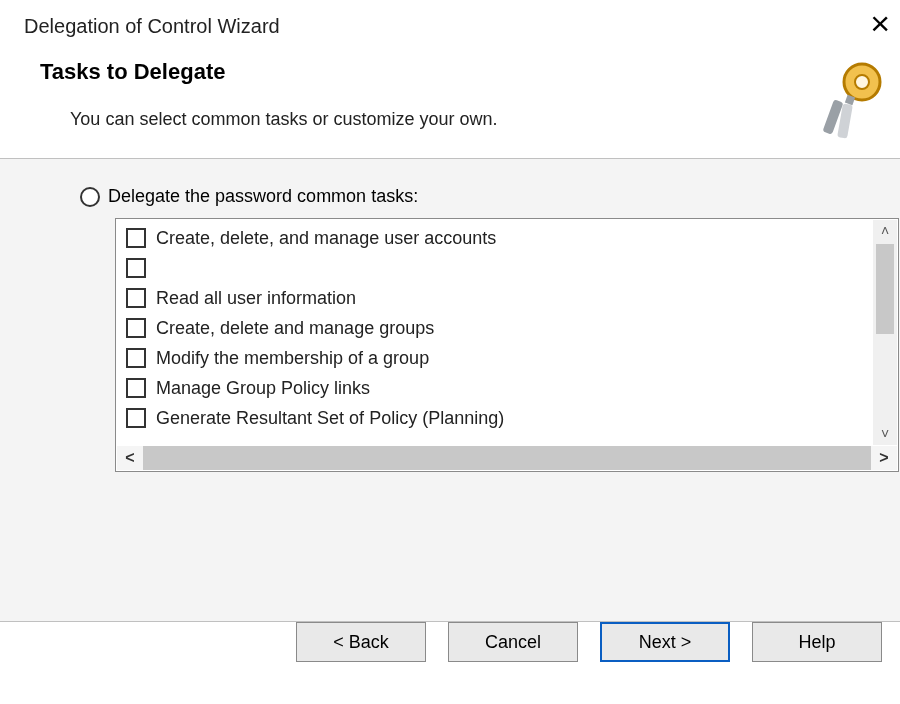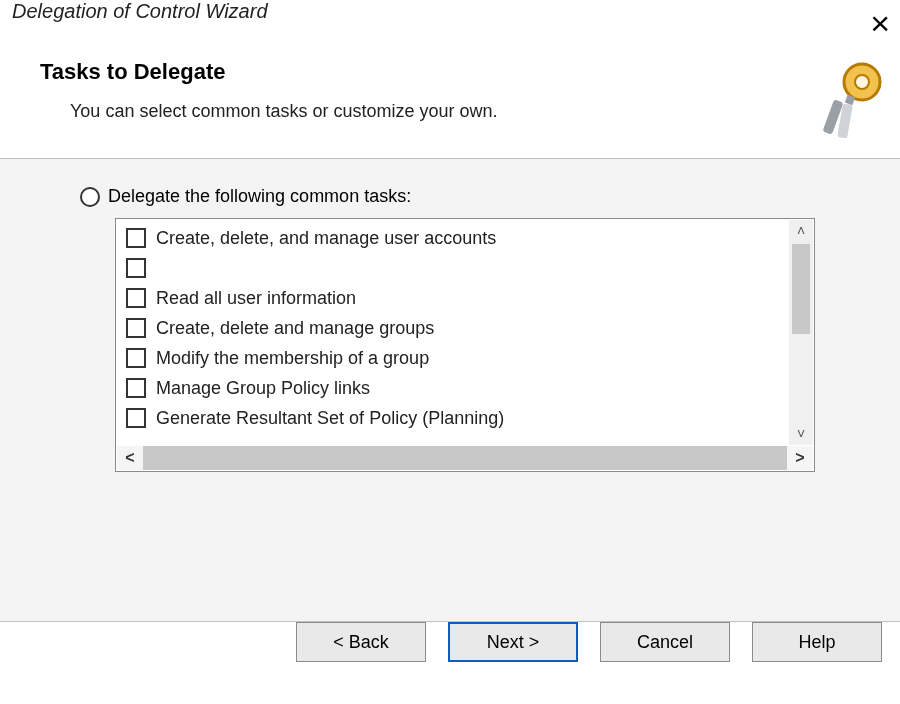--- a/index.html
+++ b/index.html
@@ -9,38 +9,37 @@
     font-family: "Segoe UI", Tahoma, sans-serif;
     font-size: 17px;
     background: #ffffff;
     color: #000;
     overflow: hidden;
   }
   .window { width: 900px; height: 704px; position: relative; background:#fff; }
   .titlebar {
     position: absolute; top: 0; left: 0; right: 0;
     height: 52px;
-    display: flex; 
-    padding: 0 12px;
-    font-style: italic;
+    display: flex; align-items: center;
+    padding: 0 24px;
   }
   .titlebar-title { font-size: 20px; color: #222; }
   .close-x {
     position: absolute; right: 10px; top: 6px;
     font-size: 34px; font-weight: 300; line-height: 1;
     font-family: Arial, sans-serif;
     cursor: pointer;
   }
   .header-area {
     position: absolute; top: 56px; left: 0; right: 0;
     height: 100px;
     padding-left: 40px;
   }
   .header-title { font-size: 22px; font-weight: 700; margin-top: 3px; }
-  .header-sub { font-size: 18px; margin-top: 16px; padding-left: 30px; color:#222;}
+  .header-sub { font-size: 18px; margin-top: 24px; padding-left: 30px; color:#222;}
   .wizard-icon {
     position: absolute; top: 60px; right: 12px; width: 72px; height: 80px;
   }
   .divider {
     position: absolute; top: 158px; left: 0; right: 0;
     height: 1px; background: #c0c0c0;
   }
   .body-bg {
     position: absolute; top: 159px; left: 0; right: 0; bottom: 82px;
     background: #f4f4f4;
@@ -57,21 +56,21 @@
   }
   .radio.focused { outline: 1px solid #2b8a3e; outline-offset: 1px; }
   .radio .dot { width: 10px; height: 10px; border-radius: 50%; background:#000; display:none;}
   .radio.selected .dot { display:block; }
   .opt1 {
     position: absolute; top: 186px; left: 80px;
     font-size: 18px;
   }
   .listbox {
     position: absolute; top: 218px; left: 115px;
-    width: 700px; height: 254px;
+    width: 784px; height: 254px;
     border: 1px solid #8a8a8a;
     background: #ffffff;
     display: flex; flex-direction: column;
   }
   .list-items {
     flex: 1 1 auto;
     overflow: hidden;
     padding: 4px 0 0 10px;
   }
   .list-item {
@@ -155,21 +154,21 @@
       <rect x="24" y="44" width="10" height="34" rx="3" fill="#cfd2d6" transform="rotate(10 29 61)"></rect>
       <rect x="30" y="36" width="8" height="8" fill="#9aa0a6" transform="rotate(20 34 40)"></rect>
     </svg>
   </div>
 
   <div class="divider"></div>
   <div class="body-bg"></div>
 
   <div class="radio-row opt1">
     <span class="radio"></span>
-    <span>Delegate the following common tasks:</span>
+    <span>Delegate the password common tasks:</span>
   </div>
 
   <div class="listbox">
     <div class="list-items">
       <div class="list-item">
         <span class="chk"></span>
         <span>Create, delete, and manage user accounts</span>
       </div>
       <div class="list-item">
         <span class="chk"></span>
@@ -206,18 +205,18 @@
       <div class="htrack"></div>
       <div class="arrow-right">&gt;</div>
     </div>
   </div>
 
 
   <div class="footer-divider"></div>
 
   <div class="button-row">
     <div class="btn">&lt; Back</div>
+    <div class="btn">Cancel</div>
     <div class="btn default">Next &gt;</div>
-    <div class="btn">Cancel</div>
     <div class="btn">Help</div>
   </div>
 
 </div>
 
 </body></html>

